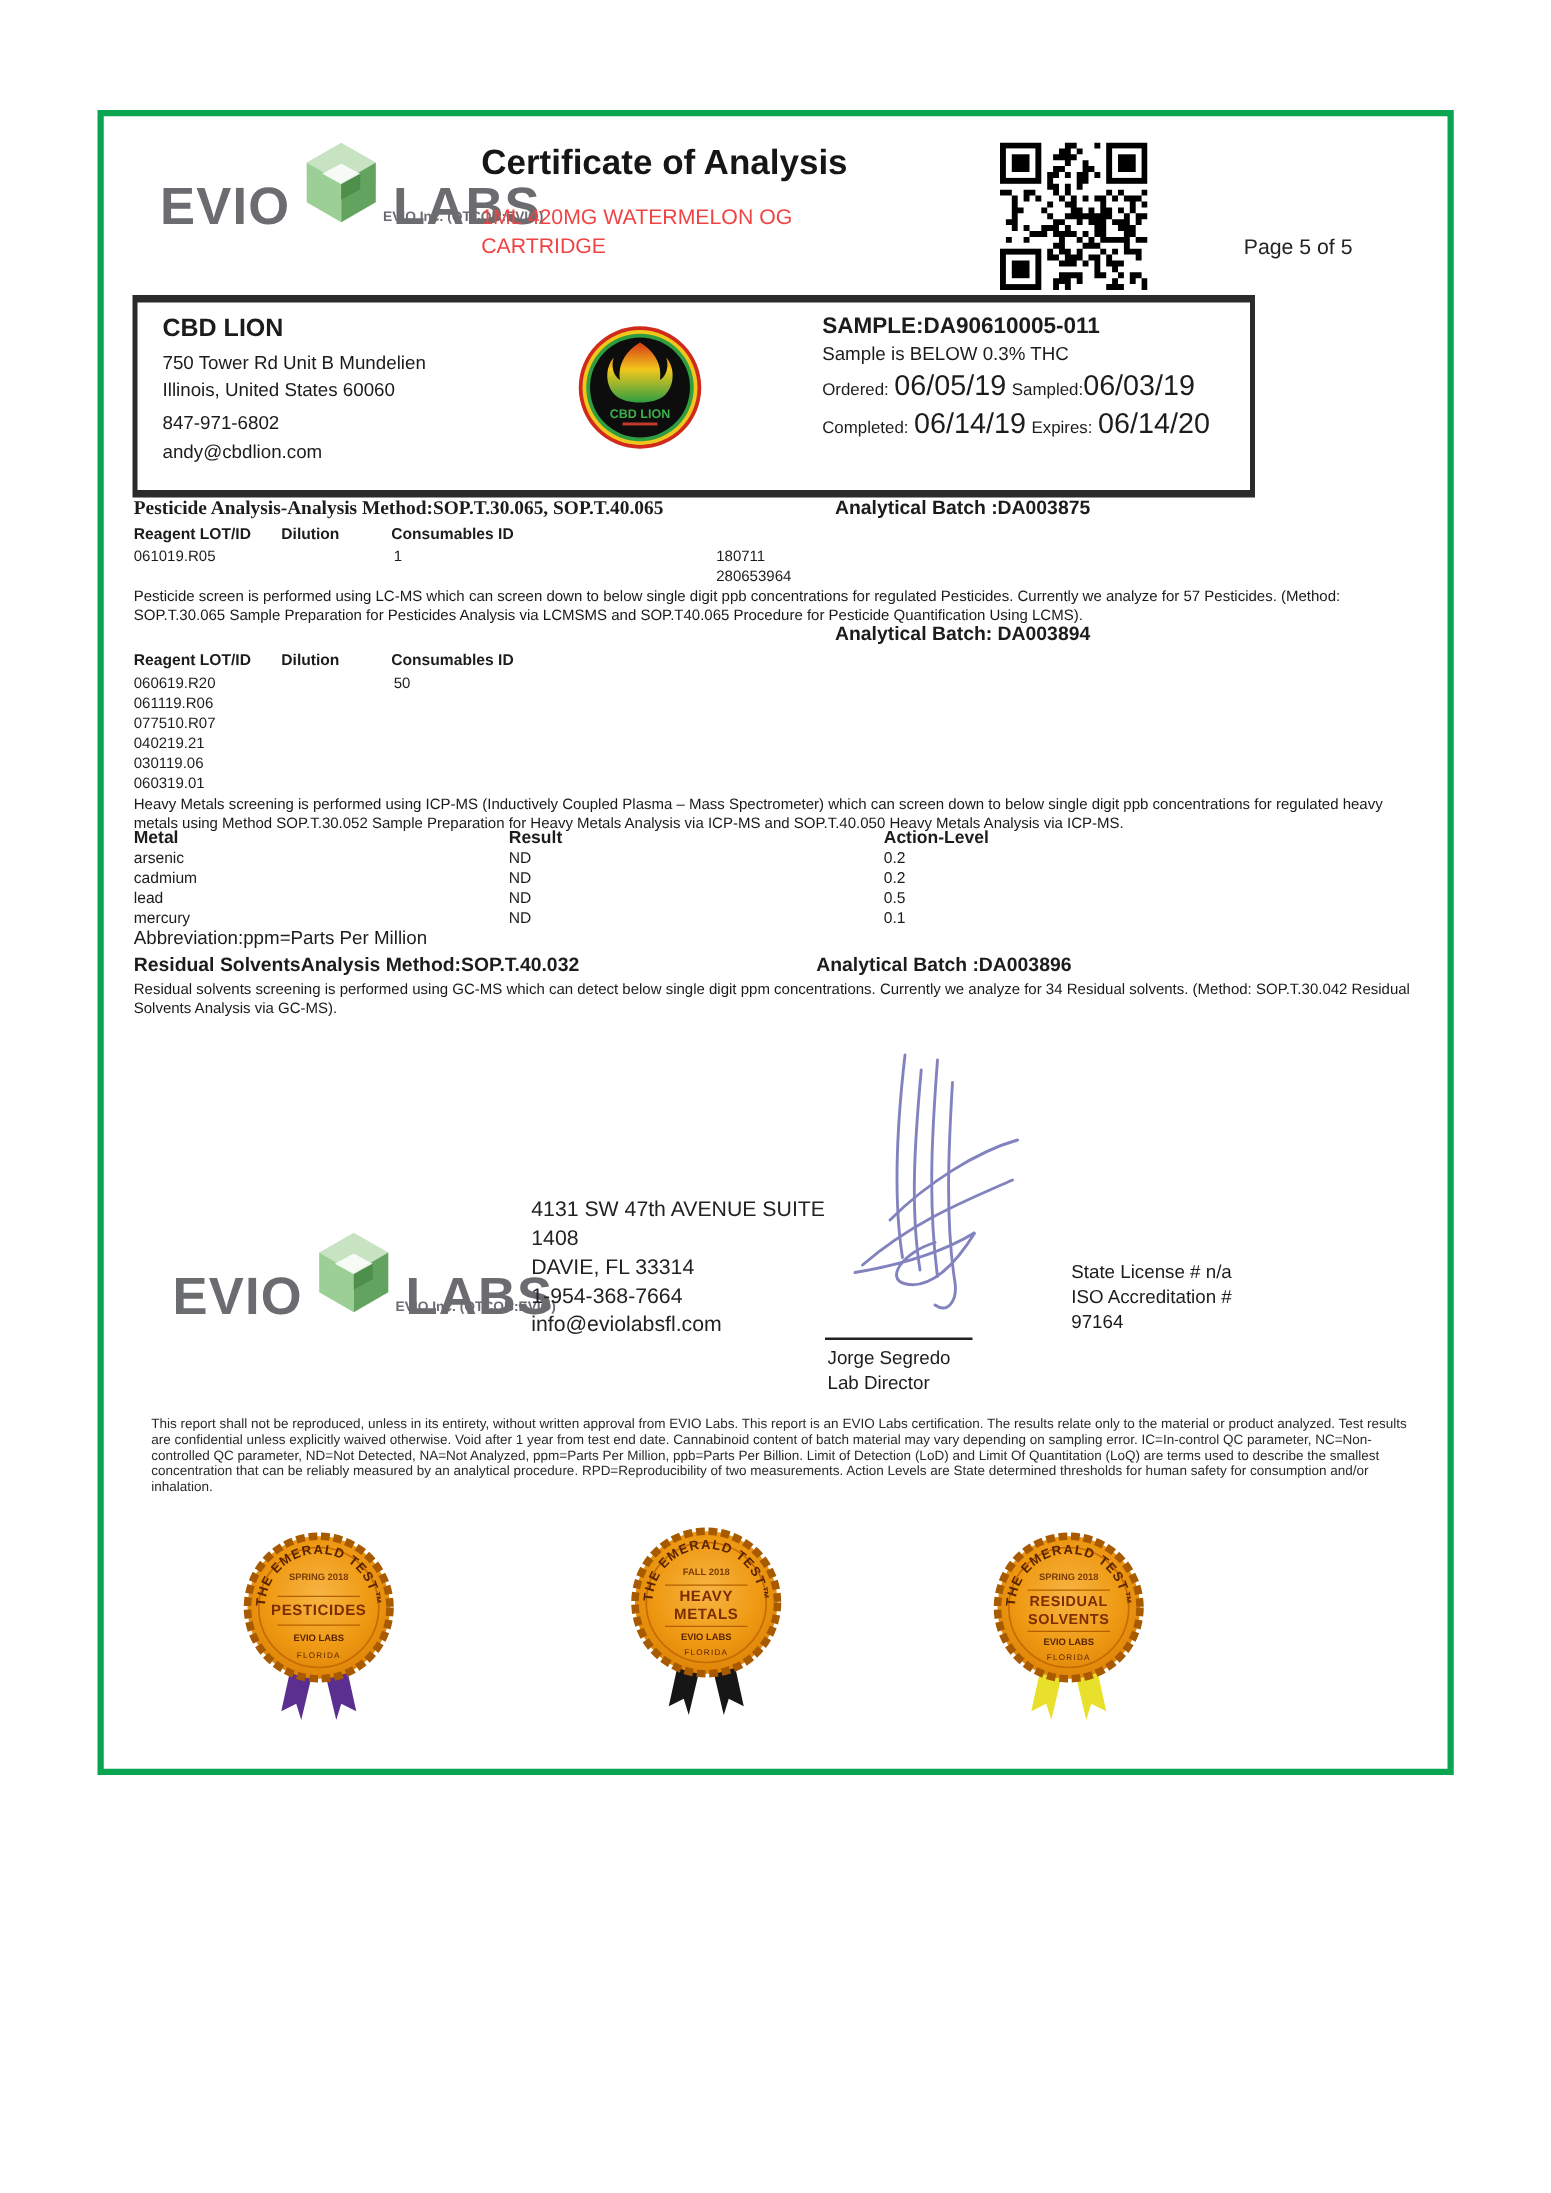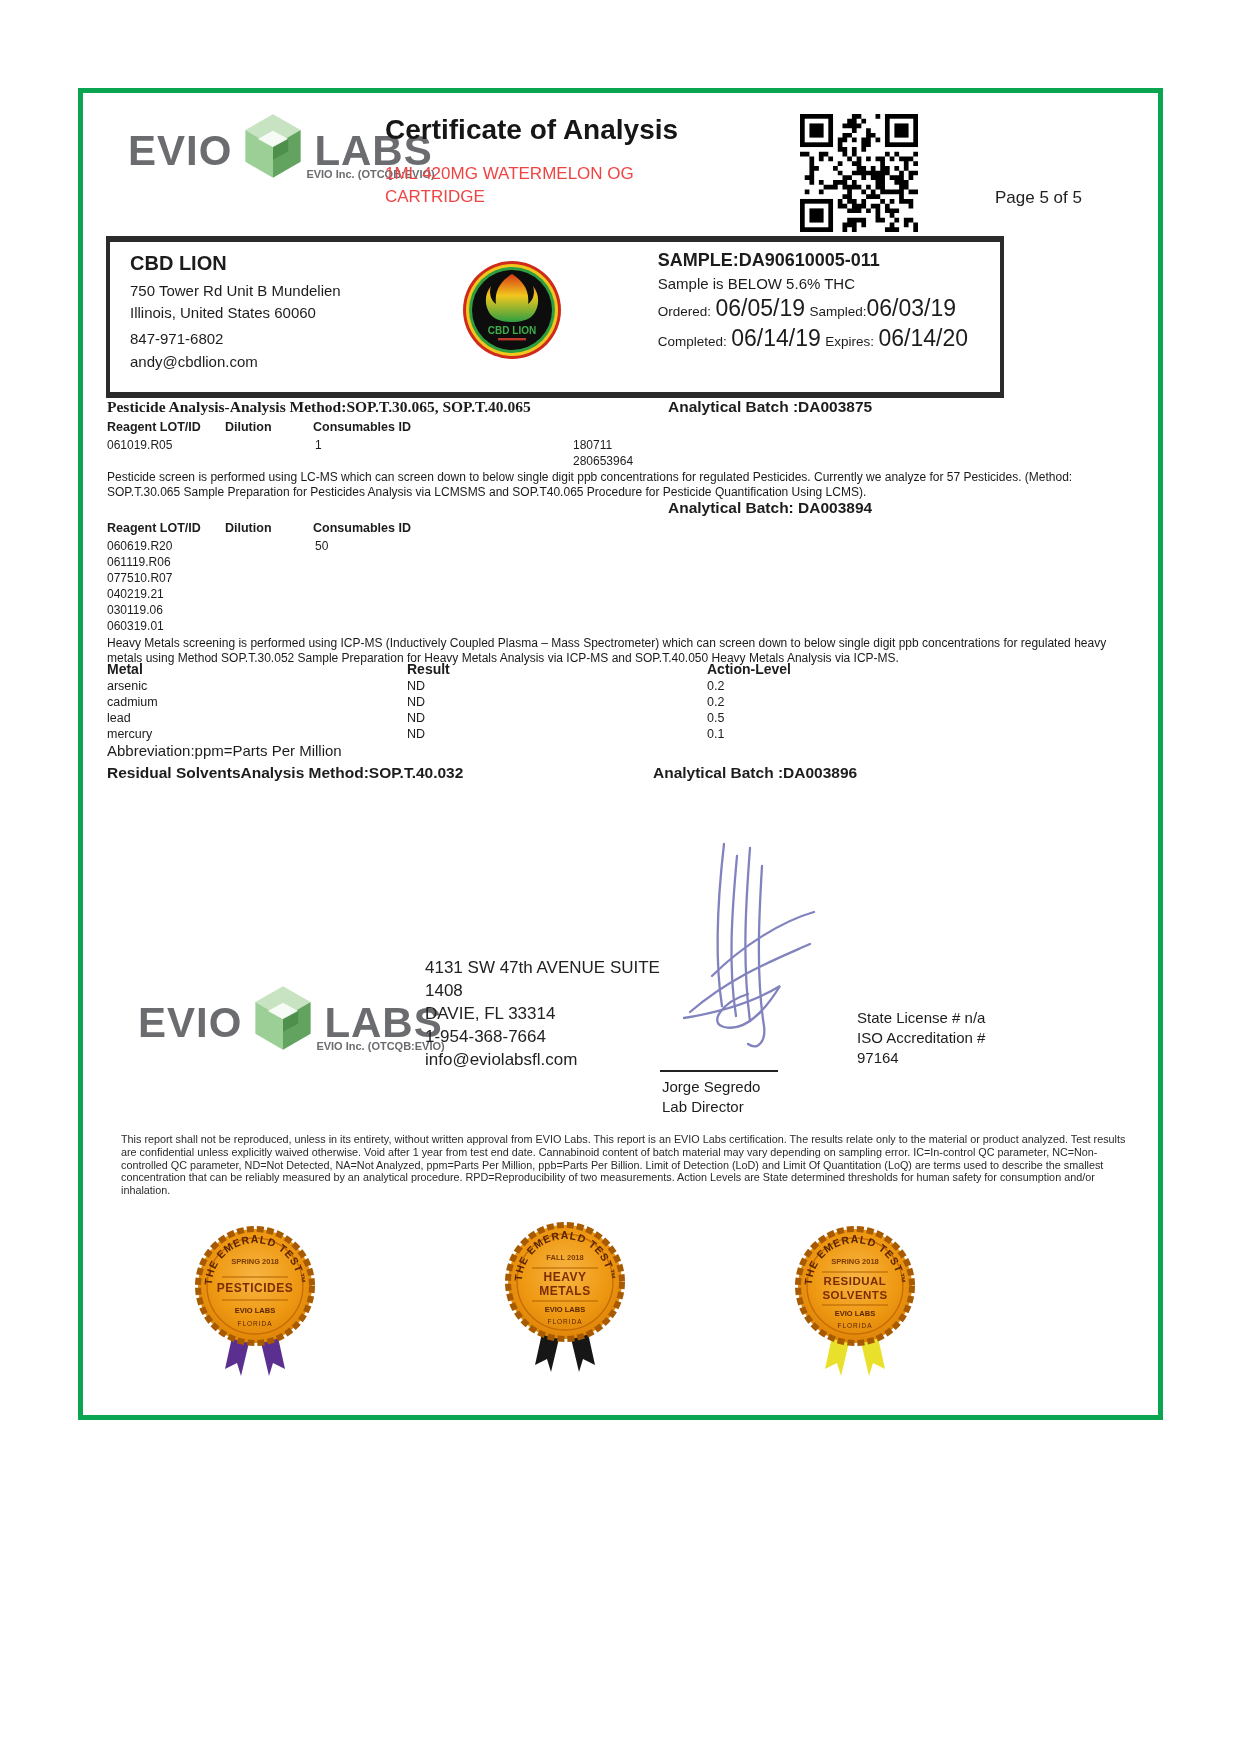--- a/index.html
+++ b/index.html
@@ -1,21 +1,21 @@
 <!DOCTYPE html>
 <html><head>
 <meta charset="utf-8">
 <style>
   html,body{margin:0;padding:0;background:#ffffff;}
   .page{position:relative;width:1241px;height:1754px;background:#fff;overflow:hidden;
         font-family:"Liberation Sans","DejaVu Sans",sans-serif;color:#1c1c1c;}
   .page-border{position:absolute;left:78px;top:88px;width:1075px;height:1322px;
                border:5px solid #0aa550;}
   
-  .evio-logo{position:absolute;display:flex;align-items:center;gap:6px;}
+  .evio-logo{position:absolute;display:flex;align-items:flex-end;gap:6px;}
   .evio-word{font-size:42px;font-weight:bold;color:#6b6c6f;letter-spacing:1px;line-height:1;}
   .cube-svg{width:70px;height:76px;margin-top:-6px;}
   .evio-sub{position:absolute;right:-2px;top:52px;font-size:11px;font-weight:bold;color:#6b6c6f;white-space:nowrap;}
   
   .coa-title{position:absolute;left:385px;top:114px;font-size:28px;font-weight:bold;color:#161616;}
   .product{position:absolute;left:385px;top:162px;font-size:17px;line-height:23px;color:#ef4444;}
   .page-label{position:absolute;left:995px;top:188px;font-size:17px;color:#222;}
   .qr{position:absolute;left:800px;top:114px;width:118px;height:118px;}
   
   .client-box{position:absolute;left:106px;top:236px;width:890px;height:150px;
@@ -123,21 +123,21 @@
       <circle cx="50" cy="50" r="46" fill="#f2c71d"></circle>
       <circle cx="50" cy="50" r="43" fill="#2f9e41"></circle>
       <circle cx="50" cy="50" r="40" fill="#0d0d0d"></circle>
       <path d="M50,14 C60,20 68,30 66,44 C72,40 73,32 71,26 C78,34 78,48 70,56 C66,60 58,62 50,62 C42,62 34,60 30,56 C22,48 22,34 29,26 C27,32 28,40 34,44 C32,30 40,20 50,14 Z" fill="url(#lionGrad)"></path>
       <text x="50" y="74" text-anchor="middle" font-size="10" font-weight="bold" fill="#3fae49">CBD LION</text>
       <rect x="36" y="78" width="28" height="2.4" fill="#c0392b"></rect>
     </svg>
 
     <div class="sample-block">
       <div class="sample-id">SAMPLE:DA90610005-011</div>
-      <div class="sample-thc">Sample is BELOW 5.6% THC</div>
+      <div class="sample-thc">Sample is BELOW 0.3% THC</div>
       <div class="sample-line">
         <span class="slabel">Ordered:</span>
         <span class="sval">06/05/19</span>
         <span class="slabel">Sampled:</span><span class="sval">06/03/19</span>
       </div>
       <div class="sample-line">
         <span class="slabel">Completed:</span>
         <span class="sval">06/14/19</span>
         <span class="slabel">Expires:</span>
         <span class="sval">06/14/20</span>
@@ -197,20 +197,21 @@
   <div>
     <div class="mcell" style="left:107px;top:727px;">mercury</div>
     <div class="mcell" style="left:407px;top:727px;">ND</div>
     <div class="mcell" style="left:707px;top:727px;">0.1</div>
   </div>
 
   <div class="abbrev" style="top:742px;">Abbreviation:ppm=Parts Per Million</div>
 
   <div class="sec-heading" style="top:764px;">Residual SolventsAnalysis Method:SOP.T.40.032</div>
   <div class="sec-batch" style="left:653px;top:764px;">Analytical Batch :DA003896</div>
+  <div class="desc" style="top:784px;">Residual solvents screening is performed using GC-MS which can detect below single digit ppm concentrations. Currently we analyze for 34 Residual solvents. (Method: SOP.T.30.042 Residual Solvents Analysis via GC-MS).</div>
 
   <div class="evio-logo" style="left:138px;top:988px;">
     <span class="evio-word">EVIO</span>
     <svg class="cube-svg" viewBox="0 0 100 110">
       <polygon points="50,6 90,29 50,52 10,29" fill="#c8e3c1"></polygon>
       <polygon points="10,29 50,52 50,98 10,75" fill="#9bcf96"></polygon>
       <polygon points="90,29 50,52 50,98 90,75" fill="#63a360"></polygon>
       <polygon points="50,30 72,42 50,54 28,42" fill="#ffffff" opacity="0.85"></polygon>
       <polygon points="50,54 72,42 72,60 50,72" fill="#4e8f4b"></polygon>
     </svg>

